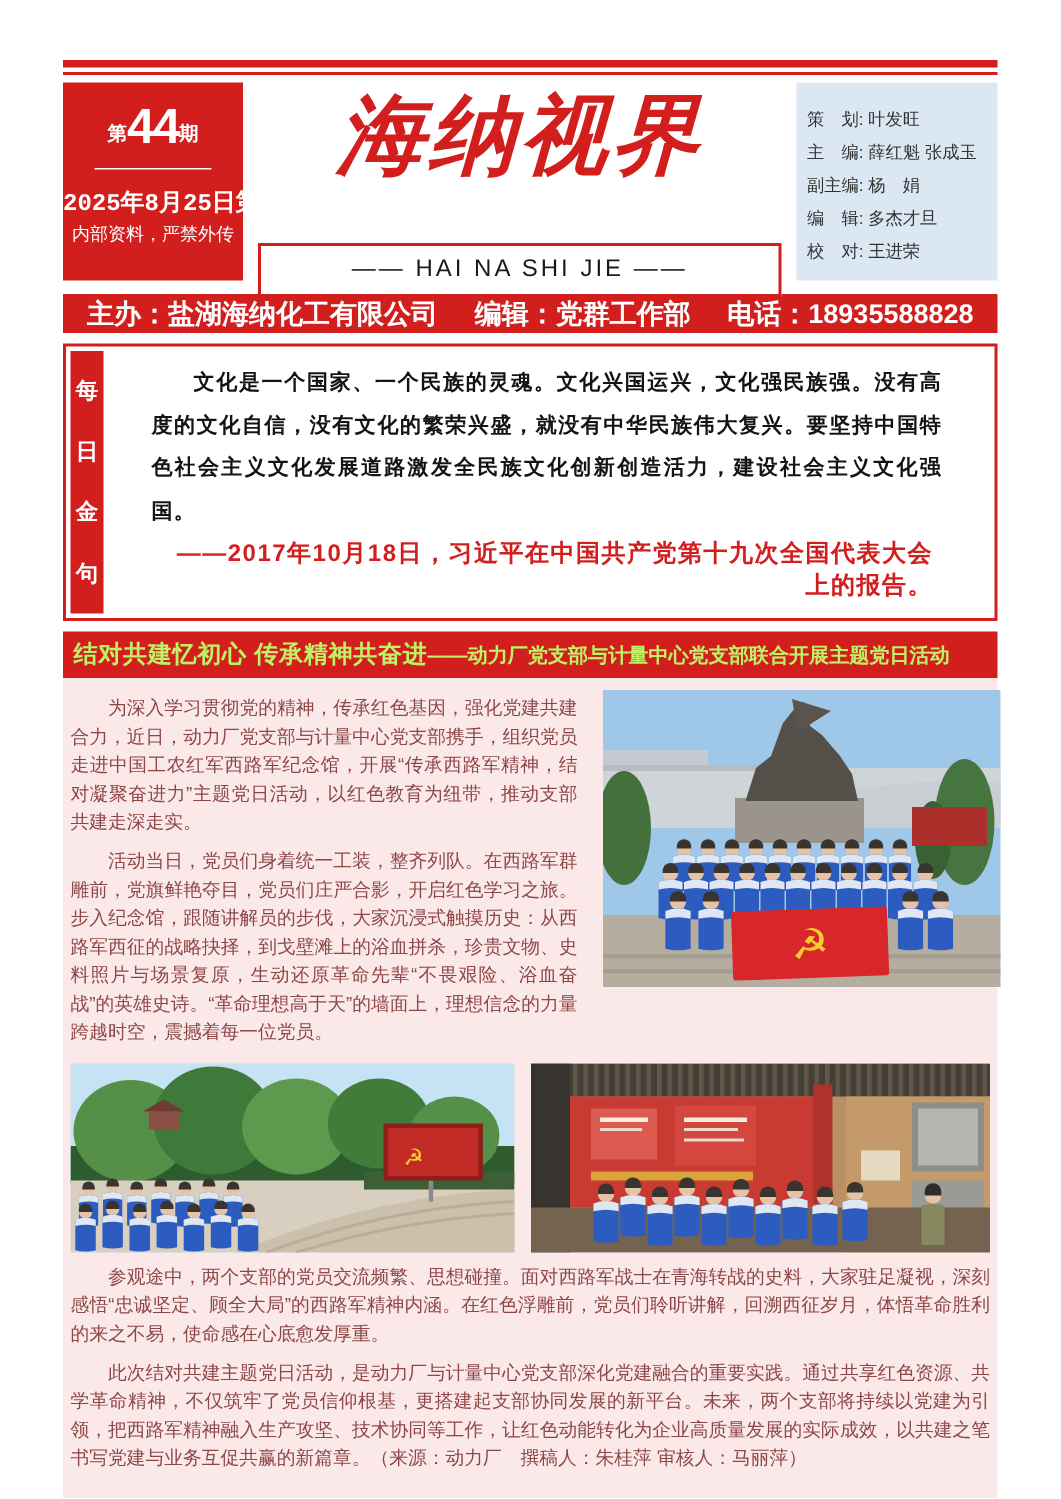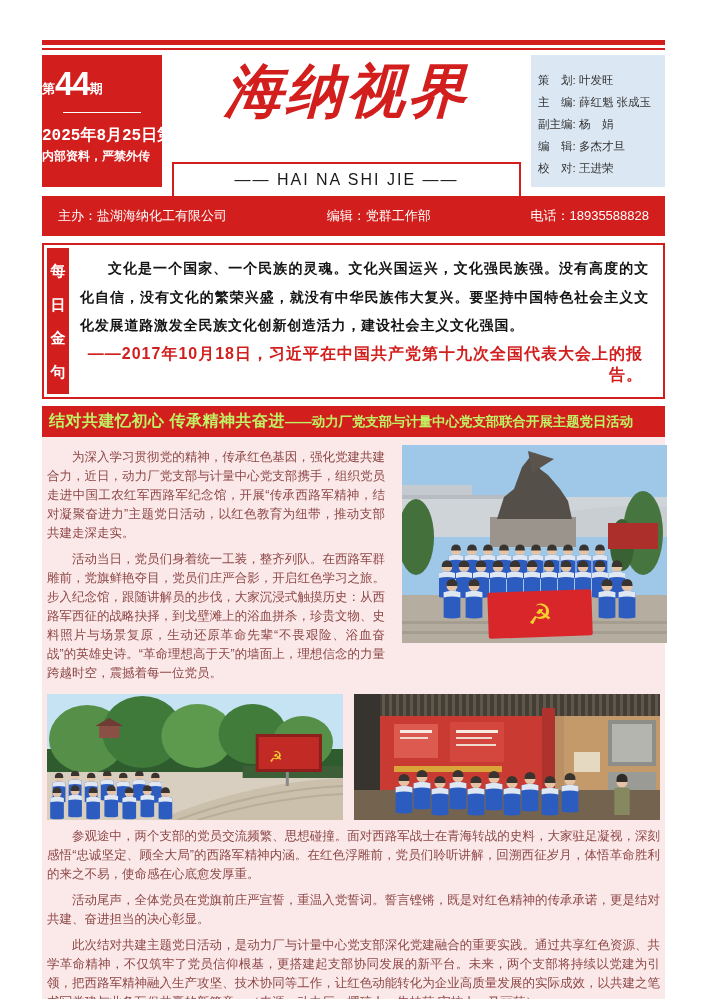--- a/index.html
+++ b/index.html
@@ -18,27 +18,27 @@
     padding:40px 42px 0;background:#fff;
   }
   
   .rule-thick{height:5px;background:var(--red);}
   .rule-thin{height:2px;background:var(--red);margin-top:3px;}
 
   
   .masthead{display:flex;margin-top:5px;height:132px;}
   .issue-box{
     width:120px;flex-shrink:0;background:var(--red);color:#fff;
-    text-align:left;padding-top:12px;
+    text-align:center;padding-top:12px;
   }
   .issue-line1{font-size:13px;font-weight:bold;line-height:34px;}
   .issue-line1 .num{font-size:33px;vertical-align:-2px;letter-spacing:-1px;}
   .issue-divider{width:78px;height:1px;background:#fff;margin:6px auto 12px;}
   .issue-date{font-size:16px;font-weight:bold;margin-bottom:2px;white-space:nowrap;font-family:Liberation Mono, monospace;}
-  .issue-conf{font-size:12px;font-weight:bold;white-space:nowrap;}
+  .issue-conf{font-size:12px;font-weight:normal;white-space:nowrap;}
 
   .title-wrap{
     flex:1;min-width:0;display:flex;flex-direction:column;
     align-items:center;justify-content:space-between;padding:0 10px;
   }
   .paper-title{
     font-size:58px;font-weight:900;font-style:italic;color:var(--red);
     letter-spacing:3px;line-height:1.5;white-space:nowrap;margin-top:-8px;
     transform:skewX(-2deg);
   }
@@ -48,35 +48,35 @@
     background:#fff;white-space:nowrap;margin-top:28px;
   }
   .credits-box{
     width:134px;flex-shrink:0;background:#dbe7f2;color:#333;
     padding:14px 7px;font-size:11.5px;
   }
   .credit-line{line-height:22px;white-space:nowrap;}
 
   
   .info-bar{
-    margin-top:9px;background:var(--red);color:#fff;font-weight:normal;
-    font-size:13px;display:flex;justify-content:space-between;
-    align-items:center;padding:5px 16px;height:40px;
+    margin-top:9px;background:var(--red);color:#fff;font-weight:bold;
+    font-size:18px;display:flex;justify-content:space-between;
+    align-items:center;padding:5px 16px;height:26px;
   }
 
   
   .quote-box{
     margin-top:7px;border:2px solid var(--red);display:flex;padding:3px;background:#fff;
   }
   .quote-label{
     width:22px;flex-shrink:0;background:var(--red);color:#fff;
     display:flex;flex-direction:column;align-items:center;justify-content:space-around;
     font-weight:bold;font-size:15px;padding:6px 0;line-height:1;
   }
-  .quote-body{flex:1;min-width:0;padding:6px 11px 4px;}
+  .quote-body{flex:1;min-width:0;padding:6px 32px 4px;}
   .quote-text{
     font-size:14px;font-weight:bold;color:#141414;line-height:2.05;
     text-indent:2em;text-align:justify;letter-spacing:0.8px;
   }
   .quote-attrib{
     color:var(--red);font-weight:bold;font-size:16px;text-align:right;
     margin:4px 6px 4px 0;letter-spacing:1px;
   }
 
   
@@ -298,19 +298,18 @@
         <use href="#worker" transform="translate(140,105) scale(1.05)"></use>
         <use href="#worker" transform="translate(158,110) scale(1.05)"></use>
         <use href="#worker" transform="translate(176,106) scale(1.05)"></use>
         <use href="#worker" transform="translate(196,110) scale(1.05)"></use>
         <use href="#worker" transform="translate(216,107) scale(1.05)"></use>
         <use href="#guide" transform="translate(268,110) scale(1.1)"></use>
       </svg>
     </div>
 
     <p class="para">参观途中，两个支部的党员交流频繁、思想碰撞。面对西路军战士在青海转战的史料，大家驻足凝视，深刻感悟“忠诚坚定、顾全大局”的西路军精神内涵。在红色浮雕前，党员们聆听讲解，回溯西征岁月，体悟革命胜利的来之不易，使命感在心底愈发厚重。</p>
-    <p class="para">活动尾声，全体党员在党旗前庄严宣誓，重温入党誓词。誓言铿锵，既是对红色精神的传承承诺，更是结对共建、奋进担当的决心彰显。</p>
     <p class="para">此次结对共建主题党日活动，是动力厂与计量中心党支部深化党建融合的重要实践。通过共享红色资源、共学革命精神，不仅筑牢了党员信仰根基，更搭建起支部协同发展的新平台。未来，两个支部将持续以党建为引领，把西路军精神融入生产攻坚、技术协同等工作，让红色动能转化为企业高质量发展的实际成效，以共建之笔书写党建与业务互促共赢的新篇章。（来源：动力厂　撰稿人：朱桂萍 审核人：马丽萍）</p>
   </div>
 
   <div class="bottom-bar"></div>
 
 </div>
 
 </body></html>

